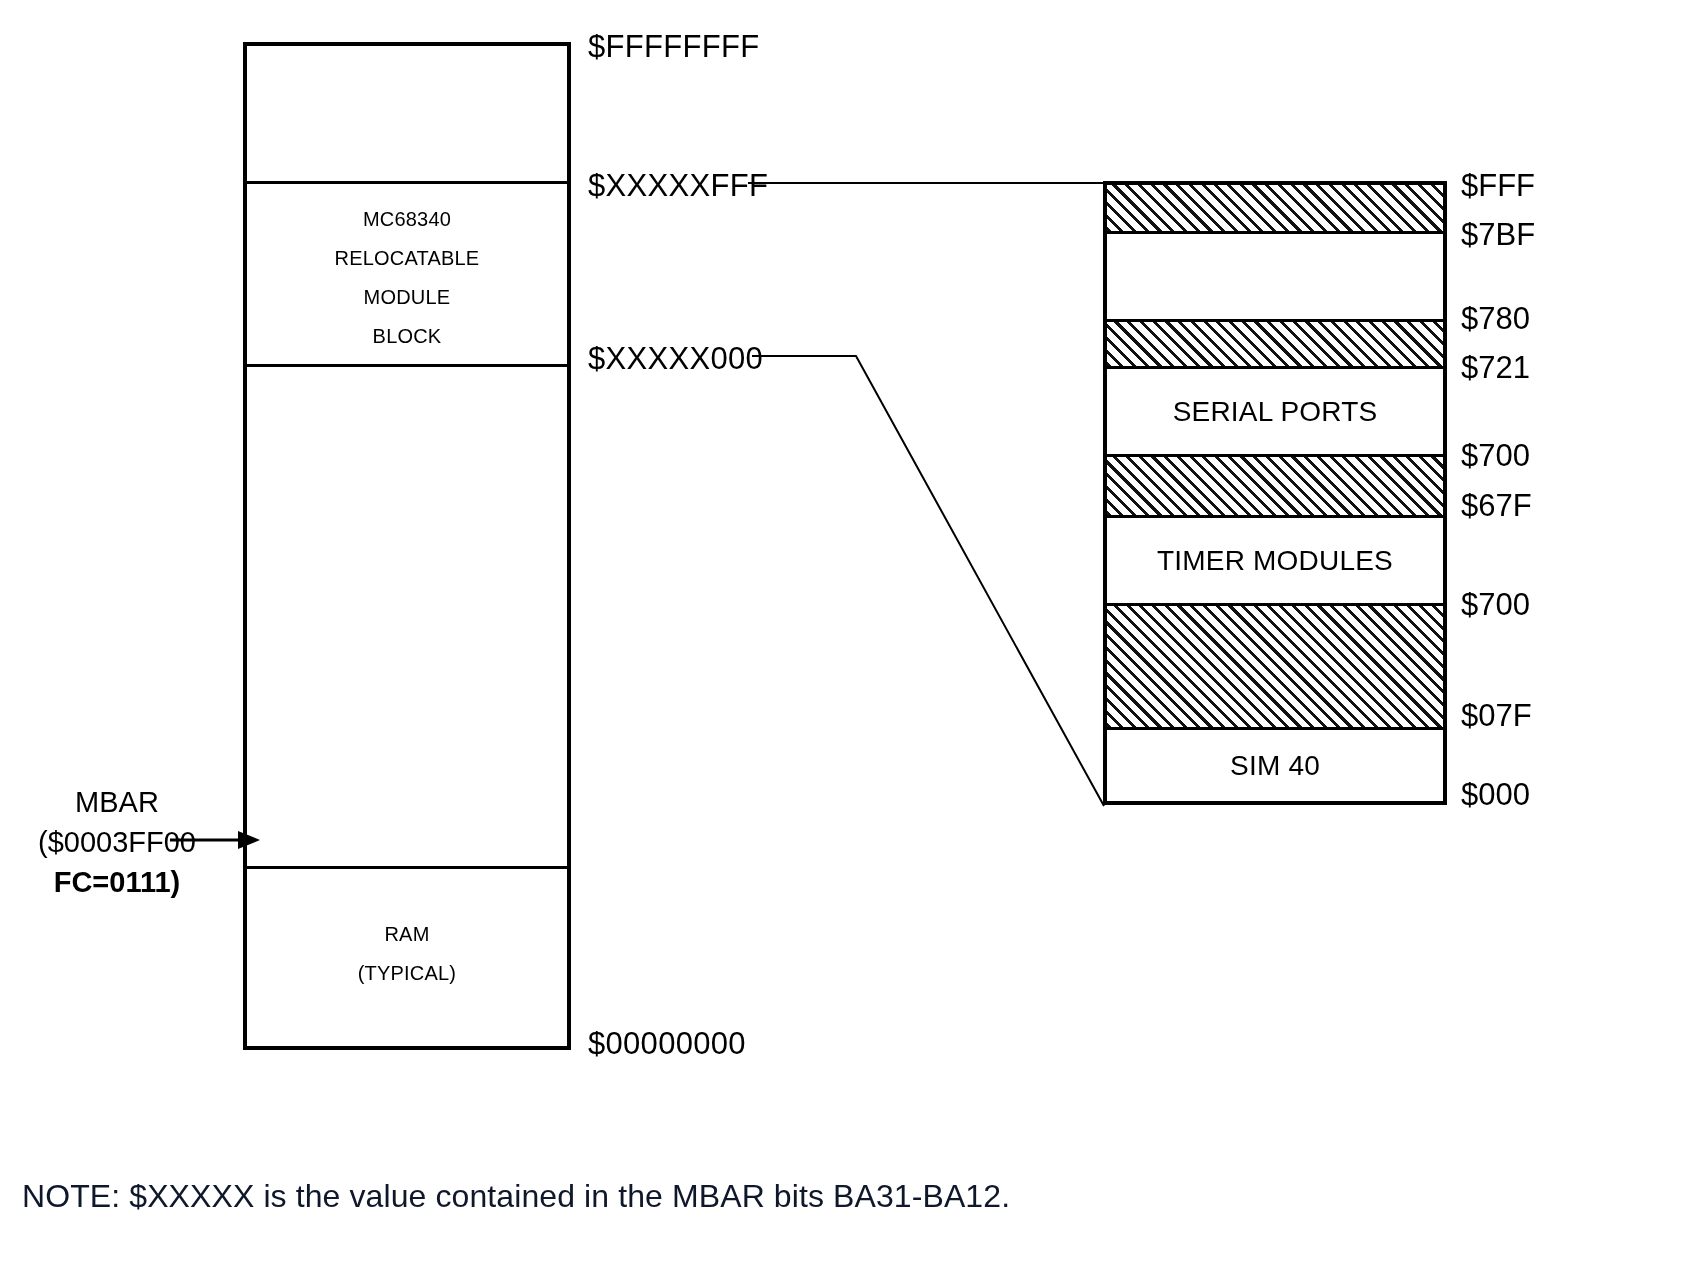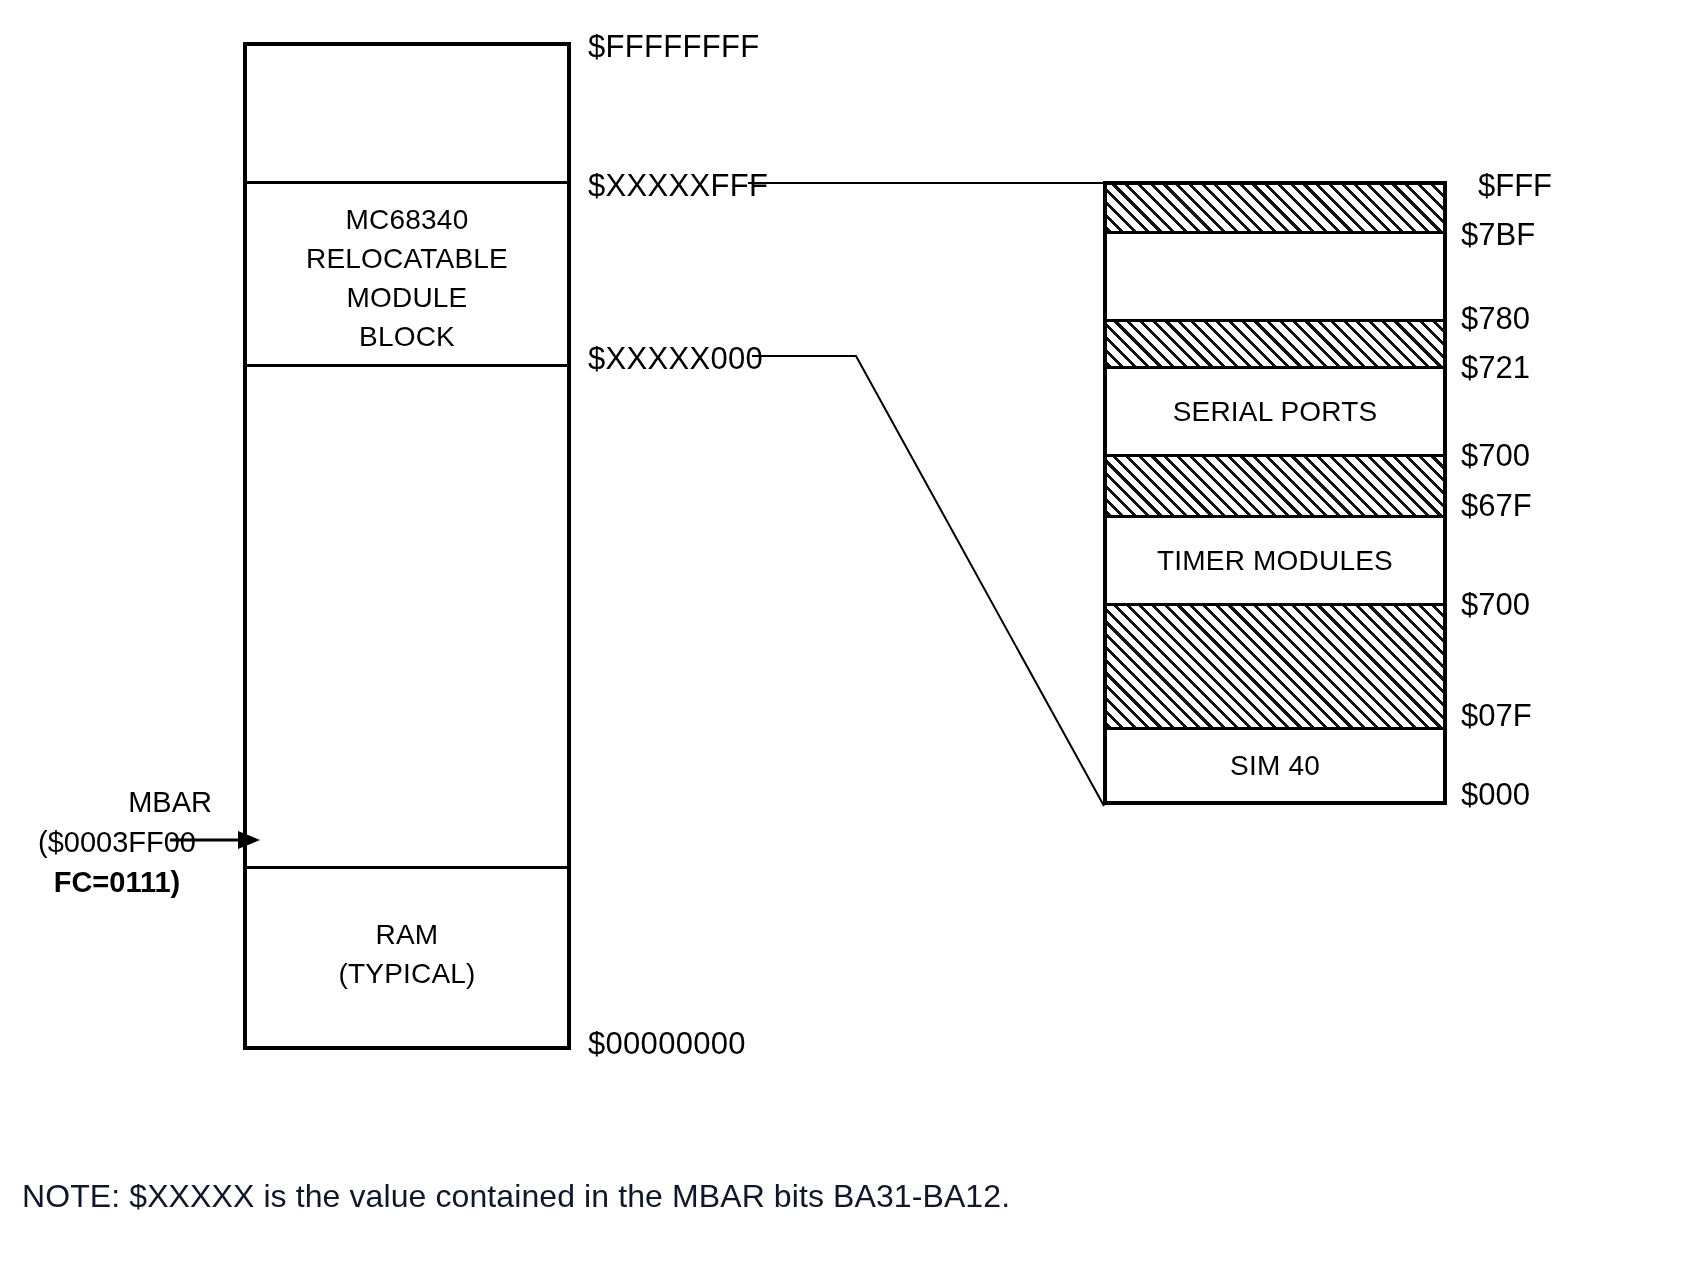--- a/index.html
+++ b/index.html
@@ -19,21 +19,21 @@
   
   .mapbox{
     border:4px solid #000;
     background:#fff;
   }
   .divider{background:#000;}
 
   .blocklabel{
     position:absolute;
     text-align:center;
-    font-size:28px;
+    font-size:20px;
     line-height:39px;
     letter-spacing:0.2px;
     color:#000;
     white-space:pre-line;
   }
 
   .addr{
     position:absolute;
     font-size:31px;
     line-height:31px;
@@ -81,21 +81,21 @@
 
   
   .mbar{
     position:absolute;
     text-align:center;
     font-size:29px;
     line-height:40px;
     color:#000;
     white-space:nowrap;
   }
-  .mbar .l1{display:block;text-align:right;}
+  .mbar .l1{display:block;}
   .mbar .l2{display:block;}
   .mbar .l3{display:block;font-weight:bold;}
 
   
   .note{
     position:absolute;
     font-size:32px;
     letter-spacing:0.1px;
     color:#0f172a;
     white-space:nowrap;
@@ -167,21 +167,21 @@
     <div class="bandsep" style="top:418px;"></div>
 
     <div class="band hatch" style="top:421px;height:121px;"></div>
     <div class="bandsep" style="top:542px;"></div>
 
     <div class="band named" style="top:545px;height:71px;">
       <span>SIM 40</span>
     </div>
   </div>
 
-  <div class="raddr" style="left:1461px;top:170px;margin-left:17px;">$FFF</div>
+  <div class="raddr" style="left:1461px;top:170px;">$FFF</div>
   <div class="raddr" style="left:1461px;top:219px;">$7BF</div>
   <div class="raddr" style="left:1461px;top:303px;">$780</div>
   <div class="raddr" style="left:1461px;top:352px;">$721</div>
   <div class="raddr" style="left:1461px;top:440px;text-align:right;">$700</div>
   <div class="raddr" style="left:1461px;top:490px;">$67F</div>
   <div class="raddr" style="left:1461px;top:589px;">$700</div>
   <div class="raddr" style="left:1461px;top:700px;">$07F</div>
   <div class="raddr" style="left:1461px;top:779px;">$000</div>
 
   <div class="note" style="left:22px;top:1178px;">NOTE: $XXXXX is the value contained in the MBAR bits BA31-BA12.</div>

